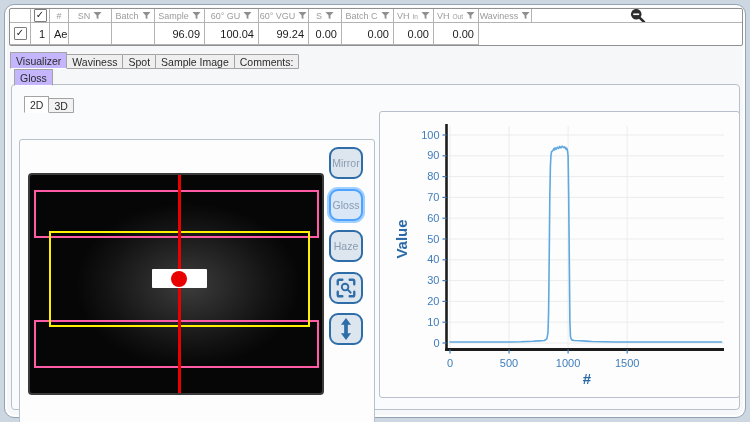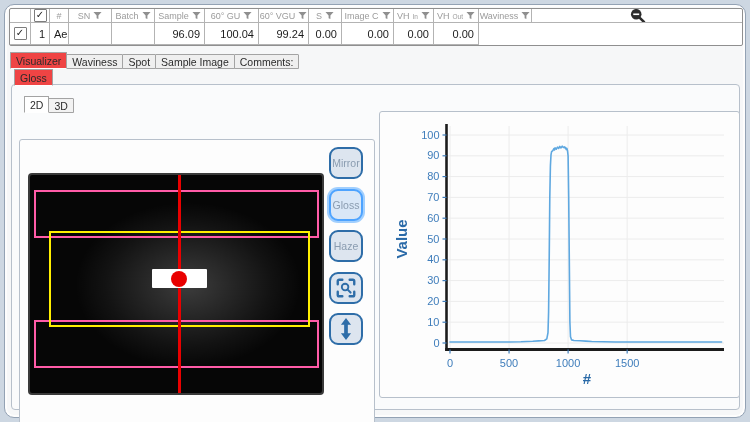--- a/index.html
+++ b/index.html
@@ -43,21 +43,21 @@
   .checkbox.checked::before{content:"✓";}
   
   .tabrow{position:absolute;display:flex;align-items:flex-end;}
   .tab{
     height:15px;padding:0 5px;display:flex;align-items:center;
     font-size:10.5px;color:#2b2b2b;background:#efefef;
     border:1px solid #a3a3a3;margin-left:-1px;box-sizing:border-box;
     border-radius:1px 1px 0 0;
   }
   .tab:first-child{margin-left:0;}
-  .tab.active{background:#ef4444;height:17px;z-index:3;position:relative;border-bottom-color:#fff;}
+  .tab.active{background:#c4b5fd;height:17px;z-index:3;position:relative;border-bottom-color:#fff;}
   
   .pane{
     position:absolute;background:#fdfdfe;border:1px solid #b7c0cb;border-radius:4px;box-sizing:border-box;
   }
   #gloss-pane{left:6px;top:79px;width:729px;height:326px;background:#fafbfc;}
   #left-pane{left:14px;top:106px;width:356px;height:287px;background:#fdfdfd;border-radius:3px;margin-top:28px;}
   #right-pane{left:374px;top:106px;width:361px;height:287px;background:#fdfdfd;border-radius:3px;}
   #tabs-main{left:5px;top:47px;z-index:2;}
   #tabs-sub{left:9px;top:64px;z-index:2;}
   #left-tabs{left:19px;top:91px;z-index:4;}
@@ -140,21 +140,21 @@
           <path d="M0.5 1h9L6 5v4L4 8V5z" fill="#8f8f8f"></path>
         </svg>
       </div>
     <div class="dcell hcell">
         <span>S</span>
         <svg class="funnel" width="9" height="9" viewBox="0 0 10 10">
           <path d="M0.5 1h9L6 5v4L4 8V5z" fill="#8f8f8f"></path>
         </svg>
       </div>
     <div class="dcell hcell">
-        <span>Image C</span>
+        <span>Batch C</span>
         <svg class="funnel" width="9" height="9" viewBox="0 0 10 10">
           <path d="M0.5 1h9L6 5v4L4 8V5z" fill="#8f8f8f"></path>
         </svg>
       </div>
     <div class="dcell hcell">
         <span>VH</span>
         <span class="sub">In</span>
         <svg class="funnel" width="9" height="9" viewBox="0 0 10 10">
           <path d="M0.5 1h9L6 5v4L4 8V5z" fill="#8f8f8f"></path>
         </svg>

